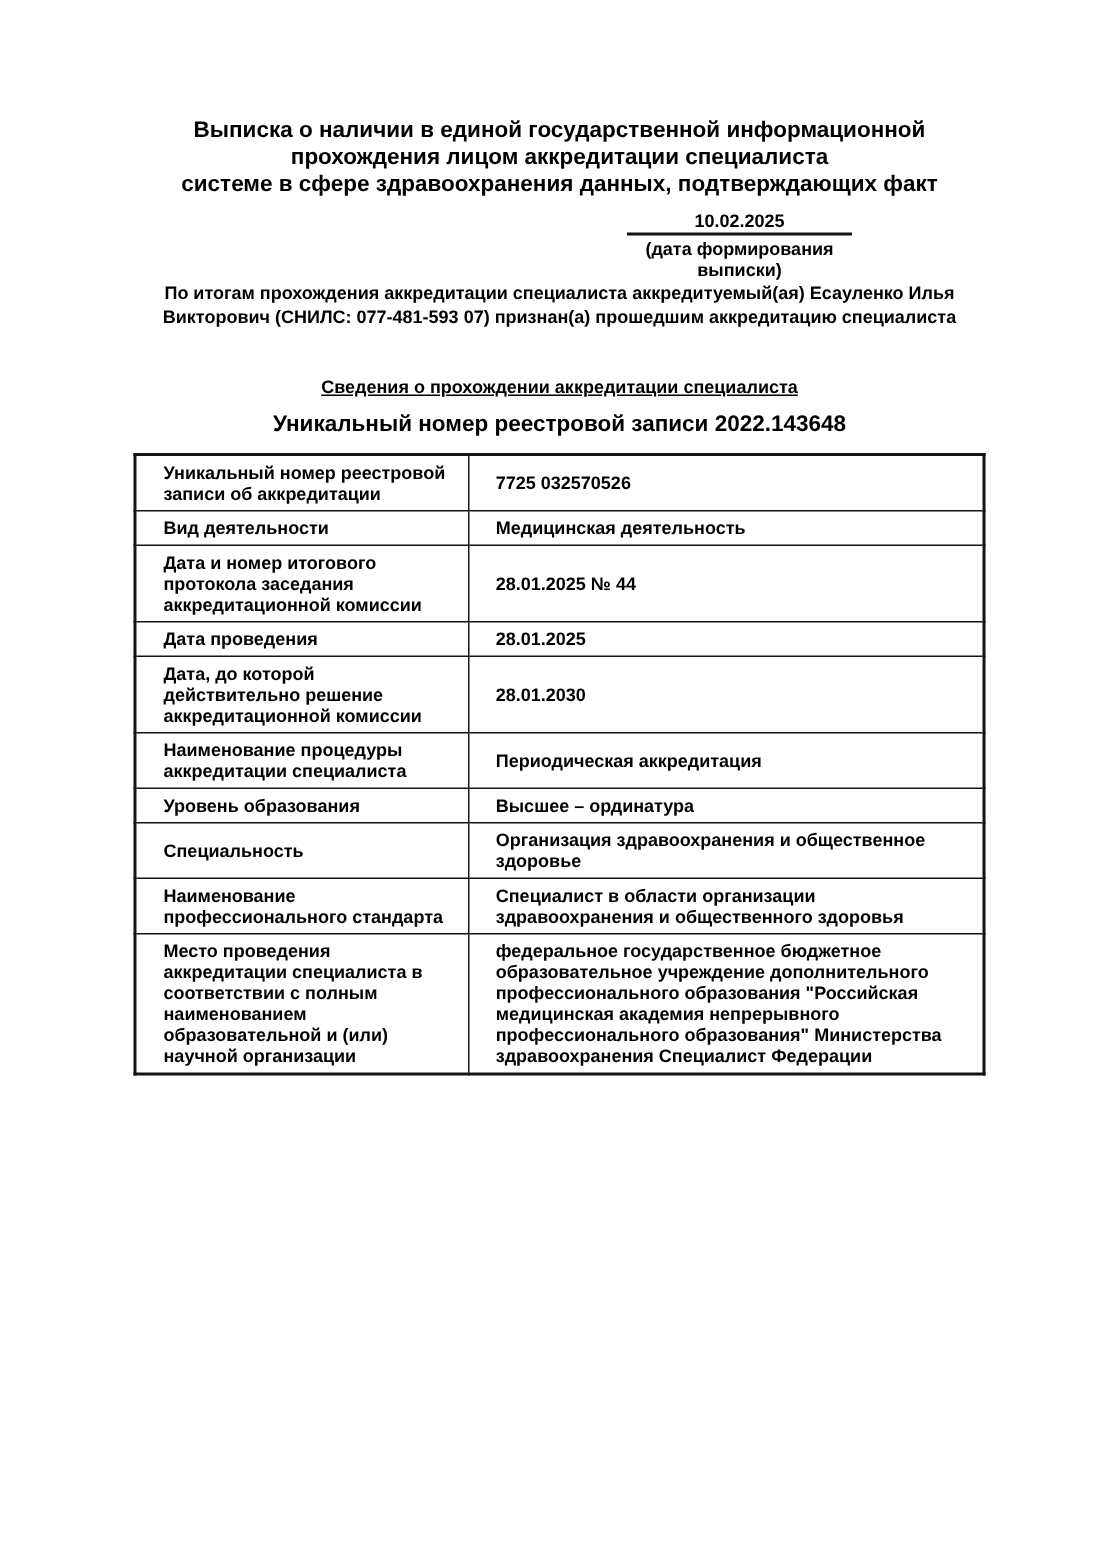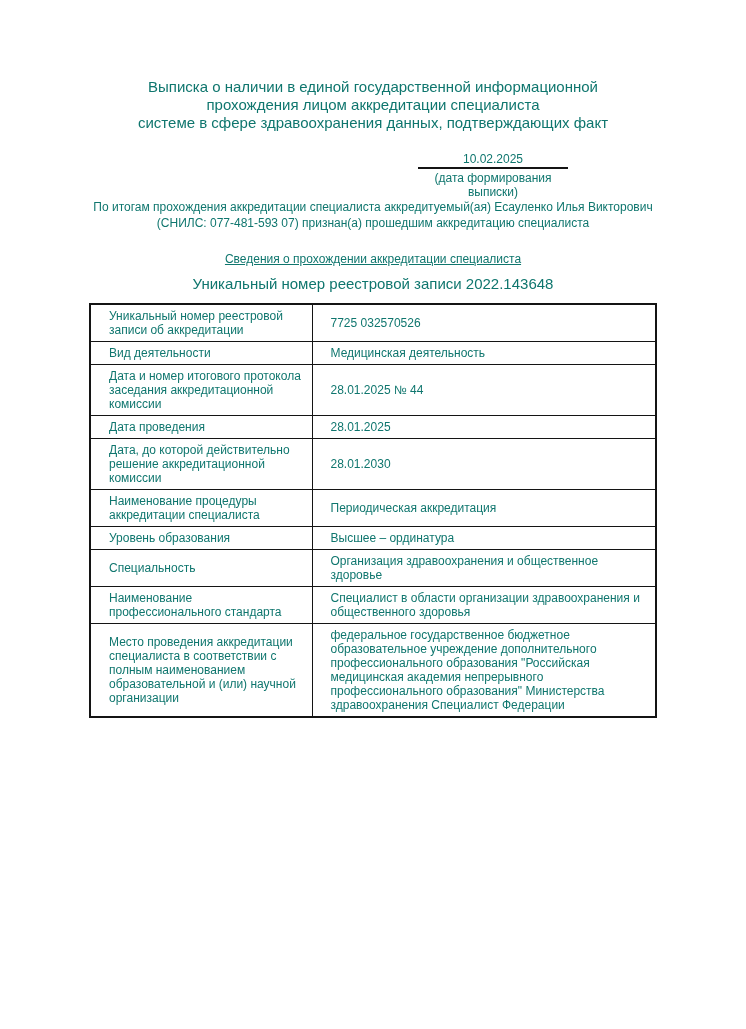--- a/index.html
+++ b/index.html
@@ -5,54 +5,54 @@
 <style>
   * { margin: 0; padding: 0; box-sizing: border-box; }
   html, body { background: #ffffff; }
   .page {
     position: relative;
     width: 746px;
     height: 805px;
     margin: 0 auto;
     background: #ffffff;
     font-family: "Liberation Sans", "DejaVu Sans", sans-serif;
-    font-weight: normal;
-    color: #0f766e;
+    font-weight: bold;
+    color: #000000;
     overflow: hidden;
     padding-top: 78px;
   }
   .title-block {
     text-align: center;
     font-size: 15px;
     line-height: 18px;
   }
   .date-block {
     width: 150px;
-    margin: 20px 0 0 418px;
+    margin: 8px 0 0 418px;
     text-align: center;
     font-size: 12px;
   }
   .date-value {
     line-height: 14px;
     padding-bottom: 1px;
     border-bottom: 2px solid #141414;
   }
   .date-caption {
     line-height: 14px;
     padding-top: 2px;
   }
   .intro-paragraph {
     width: 578px;
     margin: 0 auto 0;
     text-align: center;
     font-size: 12px;
     line-height: 16px;
   }
   .section-heading {
-    margin-top: 21px;
+    margin-top: 32px;
     text-align: center;
     font-size: 12px;
     line-height: 14px;
     text-decoration: underline;
   }
   .registry-heading {
     margin-top: 9px;
     text-align: center;
     font-size: 15px;
     line-height: 18px;

